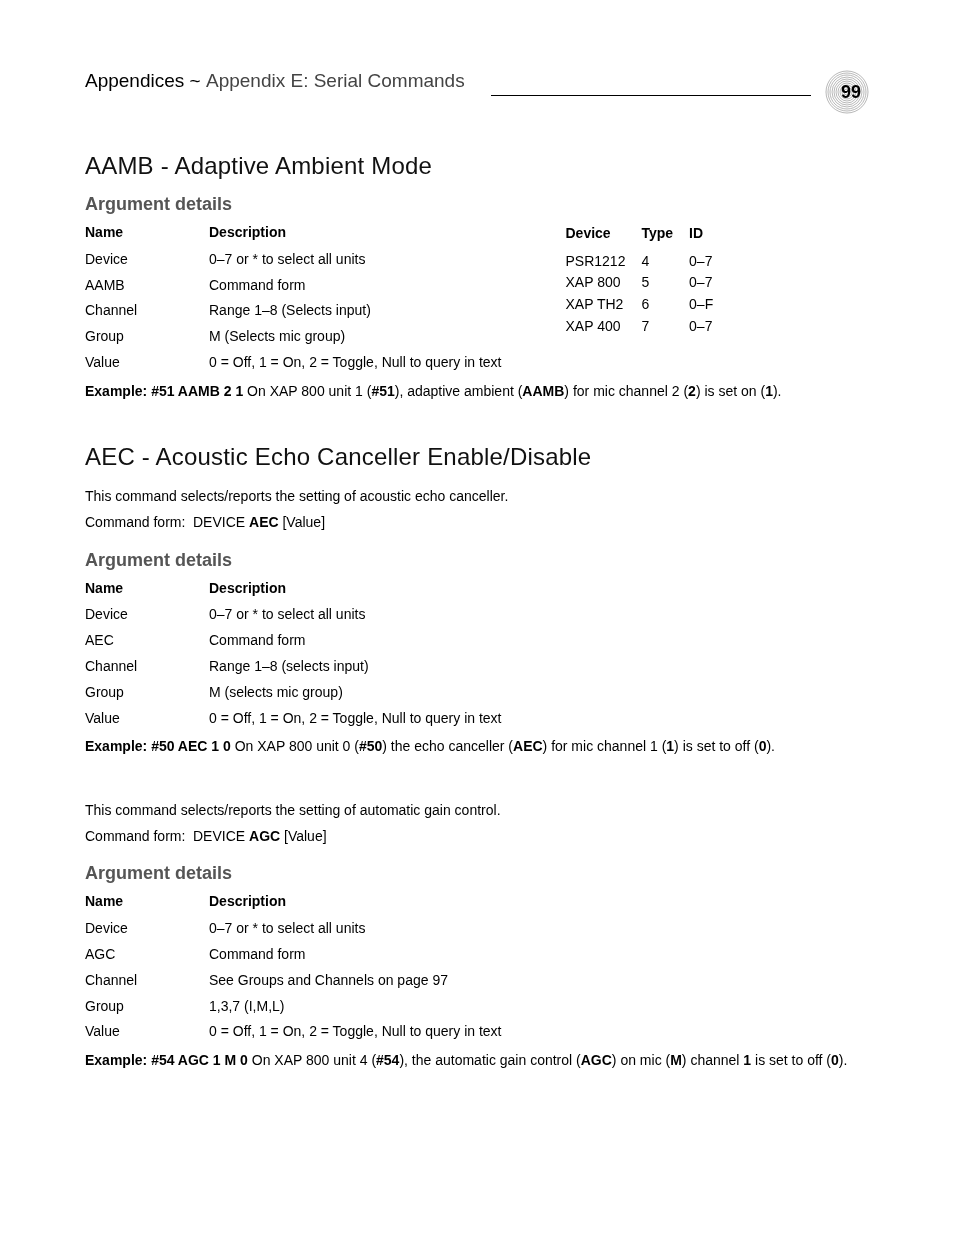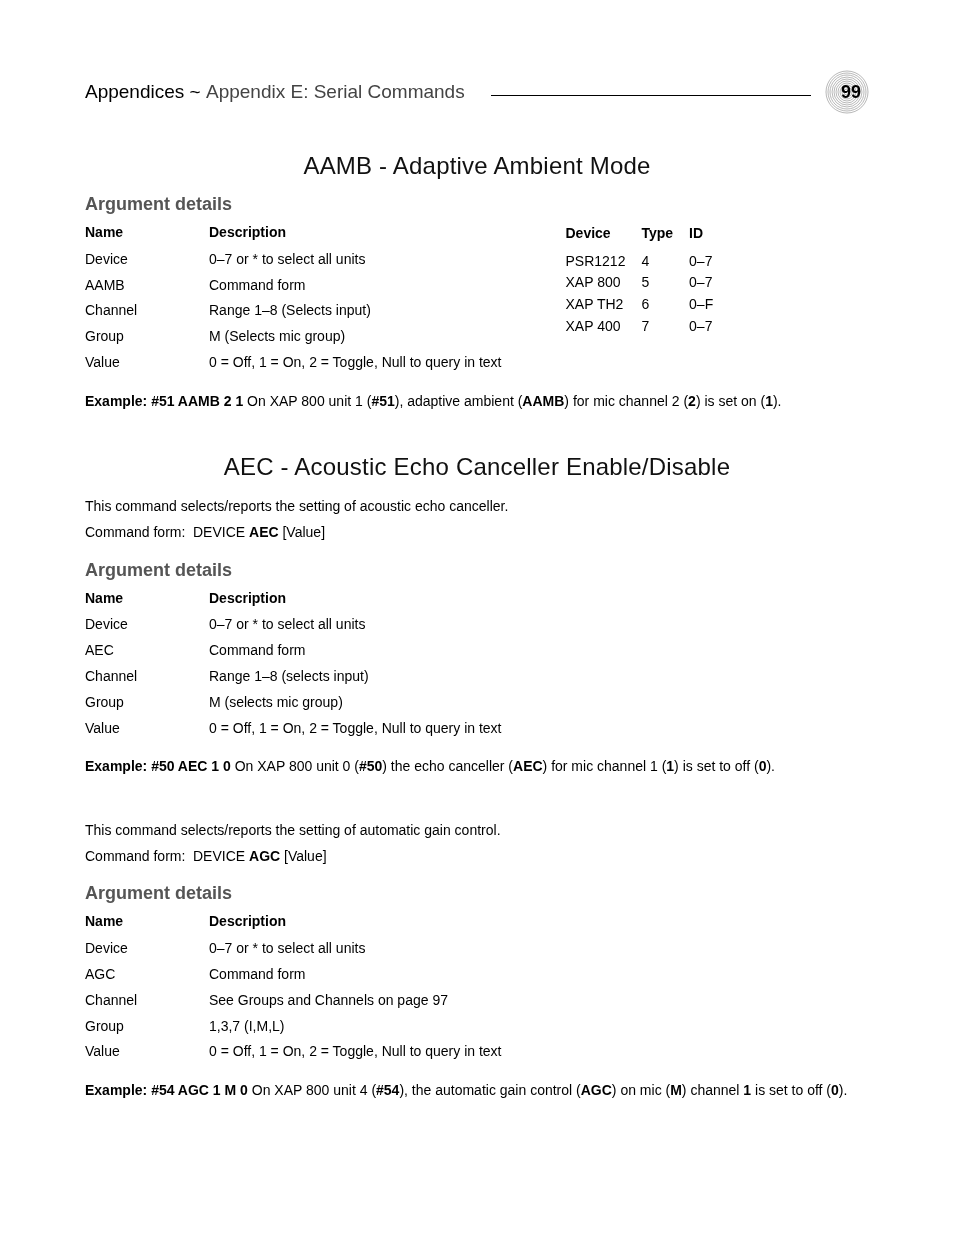--- a/index.html
+++ b/index.html
@@ -11,21 +11,20 @@
     background: #fff;
     width: 954px;
   }
   .page {
     padding: 70px 85px 30px 85px;
     box-sizing: border-box;
     position: relative;
   }
   .header-row {
     display: flex;
-    align-items: center;
     margin-bottom: 38px;
   }
   .breadcrumb {
     font-size: 19px;
     font-weight: 300;
     color: #444;
     white-space: pre;
   }
   .breadcrumb .strong {
     font-weight: 500;
@@ -54,21 +53,20 @@
     top: 0; left: 4px; width: 44px; height: 44px;
     display: flex; align-items: center; justify-content: center;
     font-size: 18px; font-weight: 700; color: #000;
   }
   h2.cmd-title {
     font-size: 24px;
     font-weight: 400;
     letter-spacing: 0.2px;
     margin: 0 0 14px 0;
     color: #111;
-    text-align: center;
   }
   .intro {
     font-size: 14px;
     line-height: 1.6;
     margin-bottom: 4px;
   }
   .cmdform {
     font-size: 14px;
     line-height: 1.6;
     margin-bottom: 16px;
@@ -115,21 +113,21 @@
     text-align: left;
     font-weight: 700;
     padding: 2px 16px 6px 0;
   }
   table.devices td {
     padding: 0 16px 0 0;
   }
   .example {
     font-size: 14px;
     line-height: 1.65;
-    margin-top: 14px;
+    margin-top: 4px;
   }
   .example .bold { font-weight:700; }
 </style>
 </head>
 <body>
 
 <div class="page">
 
   <div class="header-row">
     <div class="breadcrumb"><span class="strong">Appendices ~ </span><span>Appendix E: Serial Commands</span></div>

